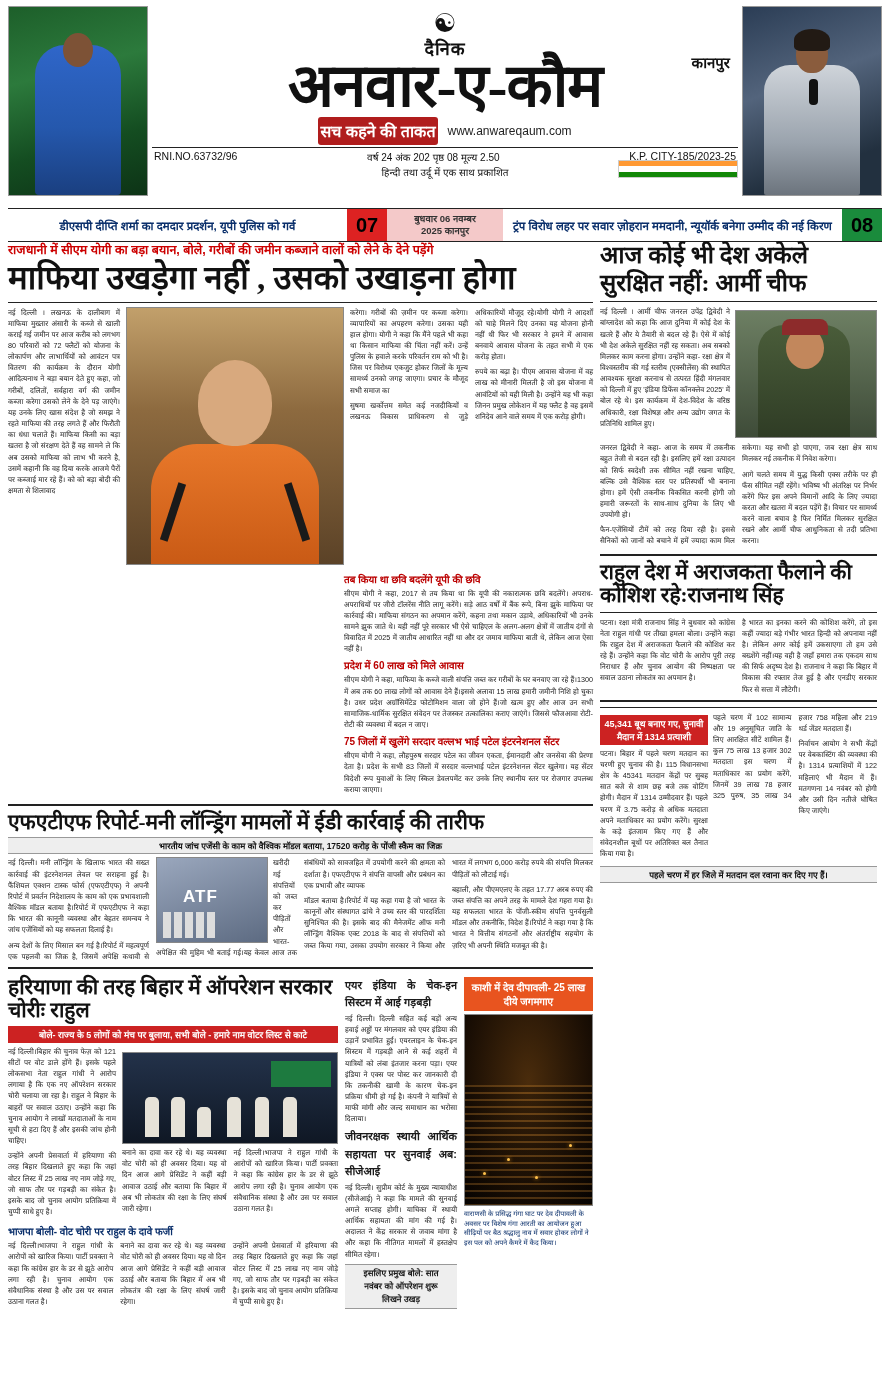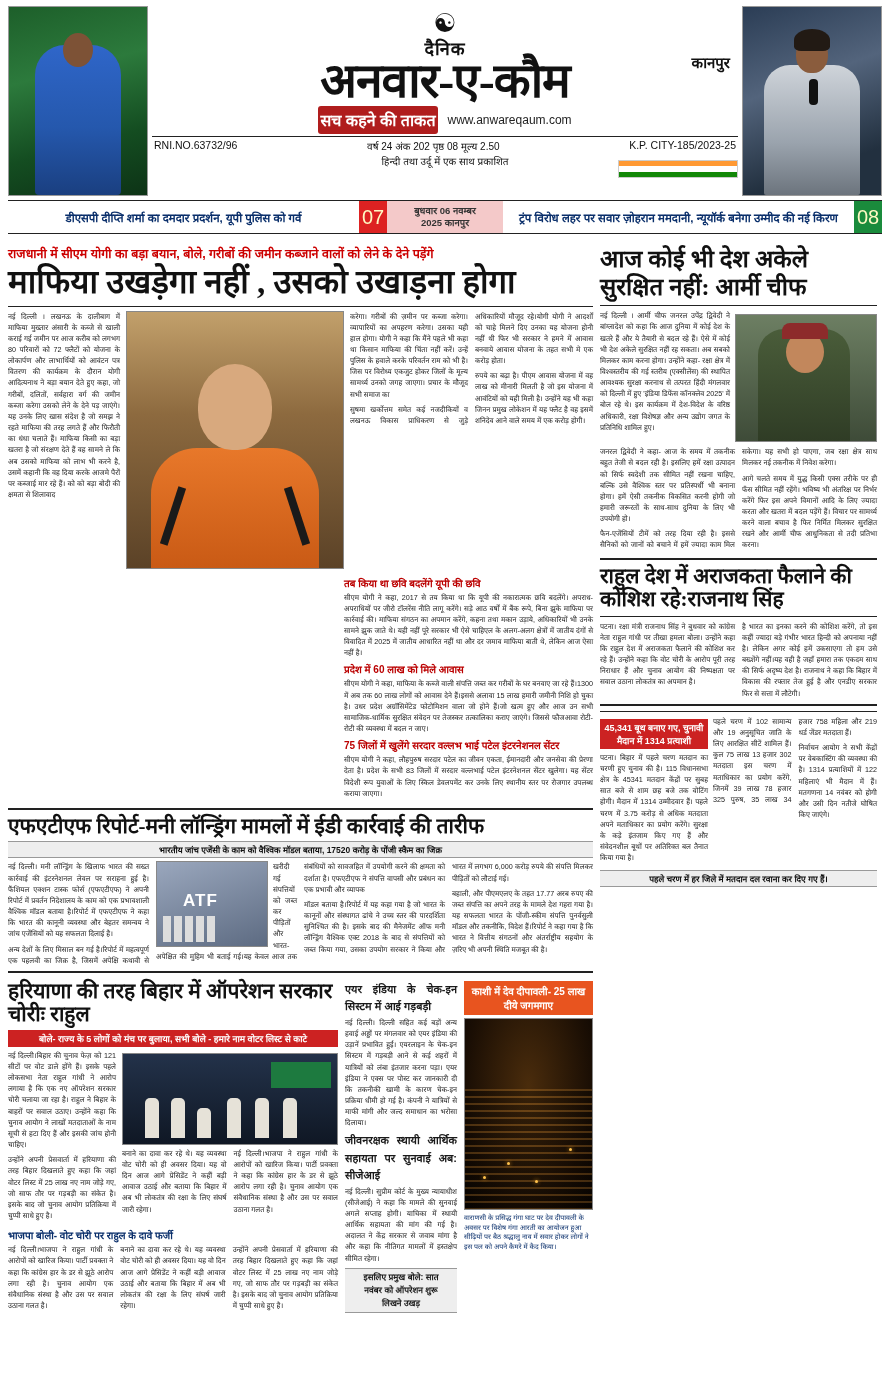--- a/index.html
+++ b/index.html
@@ -27,44 +27,44 @@
      background:#8a5c3d; border-radius:50% 50% 45% 45%; }
   .ph-hair2 { position:absolute; top:22px; left:50%; transform:translateX(-50%); width:36px; height:22px;
      background:#221a14; border-radius:50% 50% 20% 20%; }
   .ph-mic { position:absolute; top:72px; left:48%; width:9px; height:26px; background:#111; border-radius:4px; }
 
   .mast-center { flex:1; display:flex; flex-direction:column; align-items:center; justify-content:flex-start;
      position:relative; padding-top:4px; }
   .mast-logo-sym { font-size:26px; line-height:1; color:#111; }
   .mast-small { font-size:18px; font-weight:bold; letter-spacing:1px; }
   .mast-city { position:absolute; right:8px; top:46px; font-size:15px; font-weight:bold; }
-  .mast-title { font-size:48px; font-weight:bold; line-height:0.95; letter-spacing:-1px; margin-top:-2px;
+  .mast-title { font-size:60px; font-weight:bold; line-height:0.95; letter-spacing:-1px; margin-top:-2px;
      font-family:"Liberation Serif", serif; }
   .mast-tagline-row { display:flex; align-items:center; justify-content:center; gap:10px; width:100%; margin-top:2px;}
   .tagline-box { background:#b01d1d; color:#fff; font-size:16px; font-weight:bold; padding:3px 2px; border-radius:3px;}
   .mast-site { font-size:12px; color:#222; }
   .tricolor { position:absolute; right:0; bottom:18px; width:120px; height:18px;
      background:linear-gradient(180deg,#ff9933 0%,#ff9933 33%,#ffffff 33%,#ffffff 66%,#138808 66%,#138808 100%);
      border:1px solid #ccc; }
   .mast-rule { border-top:1px solid #222; width:100%; margin-top:2px; }
   .mast-meta { display:flex; justify-content:space-between; font-size:10.5px; padding:2px 2px 0 2px; }
   .mast-meta .mid { font-size:10px; }
   .mast-strip { display:flex; justify-content:center; gap:14px; font-size:10px; margin-top:1px; }
 
   
-  .teaser { display:flex; align-items:stretch; height:34px; margin-top:4px; border-top:1px solid #222; border-bottom:1px solid #222; }
+  .teaser { display:flex; align-items:stretch; height:34px; margin-top:12px; border-top:1px solid #222; border-bottom:1px solid #222; }
   .teaser-txt { flex:1; display:flex; align-items:center; justify-content:center; font-size:11.5px; font-weight:bold; color:#0a2f6b;}
-  .teaser-num { width:28px; background:#d22; color:#fef9c3; display:flex; align-items:center; justify-content:center;
-     font-size:20px; font-weight:normal; }
+  .teaser-num { width:40px; background:#d22; color:#000000; display:flex; align-items:center; justify-content:center;
+     font-size:20px; font-weight:bold; }
   .teaser-num.green { background:#1a8b3c; }
   .teaser-date { width:116px; background:#f4c9c9; display:flex; flex-direction:column; align-items:center; justify-content:center;
      font-size:9.5px; font-weight:bold; color:#333; line-height:1.3; }
 
   
-  .cols { display:flex; gap:7px; margin-top:12px; }
+  .cols { display:flex; gap:7px; margin-top:0; }
   .col-main { width:585px; }
   .col-right { width:277px; }
 
   .kicker { font-size:12.5px; font-weight:bold; color:#c00; line-height:1.3; margin-bottom:2px; }
   h1.lead { font-size:33px; line-height:1.1; font-weight:bold; margin:0 0 5px 0; font-family:"Liberation Serif", serif;}
   h2.sub { font-size:24px; line-height:1.15; font-weight:bold; margin:0 0 4px 0; font-family:"Liberation Serif", serif;}
   .hr { border-top:1px solid #222; margin:4px 0; }
   .hr2 { border-top:2px solid #222; margin:5px 0; }
 
   .lead-body { display:flex; gap:6px; }
@@ -242,21 +242,21 @@
         <p>बहाली, और पीएमएलए के तहत 17.77 अरब रुपए की जब्त संपत्ति का अपने तरह के मामले देश गहरा गया है।यह सफलता भारत के पोंजी-स्कीम संपत्ति पुनर्वसुली मॉडल और तकनीकि, विदेश हैं।रिपोर्ट ने कहा गया है कि भारत ने वित्तीय संगठनों और अंतर्राष्ट्रीय सहयोग के ज़रिए भी अपनी स्थिति मजबूत की है।</p>
       </div>
 
       <div class="hr2"></div>
 
       <div style="display:flex; gap:7px;">
 
         <div style="width:330px">
           <h3 class="hd">हरियाणा की तरह बिहार में ऑपरेशन सरकार चोरीः राहुल</h3>
           <div class="redbar">बोले- राज्य के 5 लोगों को मंच पर बुलाया, सभी बोले - हमारे नाम वोटर लिस्ट से काटे</div>
-          <div style="display:flex; gap:6px;">
+          <div style="display:flex; gap:6px;align-items:center;">
             <div class="body-txt" style="width:108px">
               <p>नई दिल्ली।बिहार की चुनाव फेज़ को 121 सीटों पर वोट डाले होंगे हैं। इसके पहले लोकसभा नेता राहुल गांधी ने आरोप लगाया है कि एक नए ऑपरेशन सरकार चोरी चलाया जा रहा है। राहुल ने बिहार के बाहरों पर सवाल उठाए। उन्होंने कहा कि चुनाव आयोग ने लाखों मतदाताओं के नाम सूची से हटा दिए हैं और इसकी जांच होनी चाहिए।</p>
               <p>उन्होंने अपनी प्रेसवार्ता में हरियाणा की तरह बिहार दिखलाते हुए कहा कि जहां वोटर लिस्ट में 25 लाख नए नाम जोड़े गए, जो साफ तौर पर गड़बड़ी का संकेत है। इसके बाद जो चुनाव आयोग प्रतिक्रिया में चुप्पी साधे हुए है।</p>
             </div>
             <div style="flex:1">
               <div class="stage-photo">
                 <div class="stage-banner"></div>
                 <div class="stage-person" style="left:22px"></div>
                 <div class="stage-person" style="left:48px"></div>
                 <div class="stage-person" style="left:74px; height:30px"></div>

